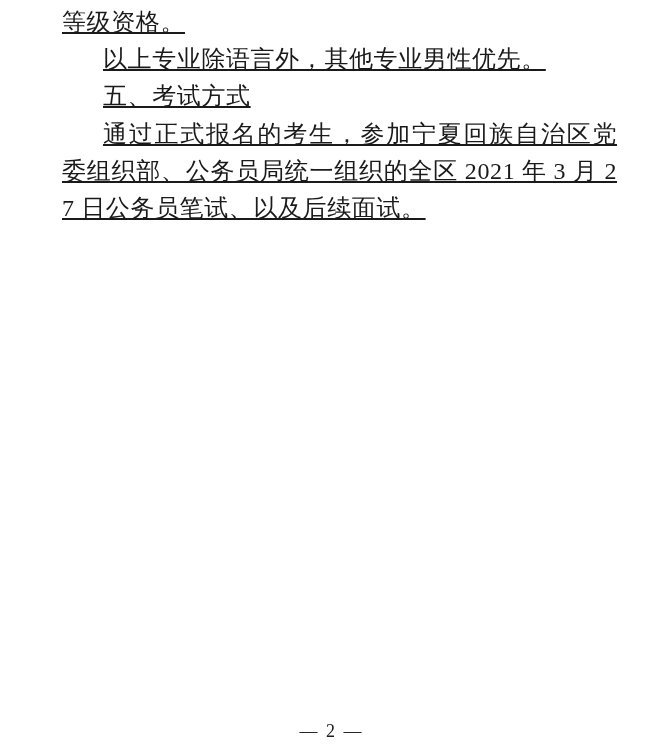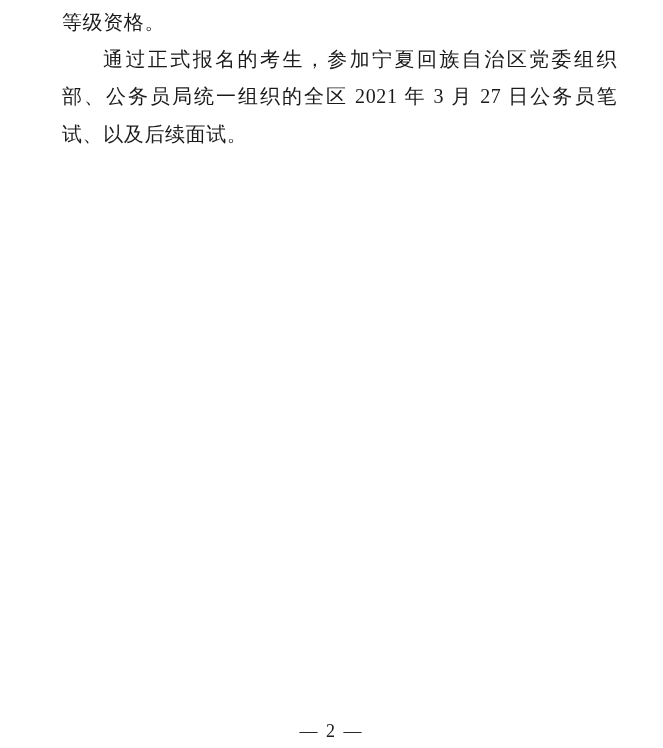--- a/index.html
+++ b/index.html
@@ -22,27 +22,28 @@
     width: 663px;
     height: 748px;
     box-sizing: border-box;
     padding: 0 46px 0 62px;
   }
   .body-text {
     padding-top: 4px;
   }
   p.para {
     margin: 0;
-    font-size: 20px;
+    font-size: 24px;
     line-height: 37.2px;
     text-align: justify;
     text-justify: inter-ideograph;
     letter-spacing: 0.6px;
     text-indent: 0;
     word-break: break-all;
+    text-decoration: underline;
   }
   p.indent {
     text-indent: 41px;
   }
   .footer {
     position: absolute;
     left: 0;
     right: 0;
     bottom: 6px;
     text-align: center;
@@ -50,16 +51,18 @@
     letter-spacing: 2px;
     color: #1a1a1a;
   }
 </style>
 </head>
 <body>
 
 <div class="page">
   <div class="body-text">
     <p class="para">等级资格。</p>
+    <p class="para indent">以上专业除语言外，其他专业男性优先。</p>
+    <p class="para indent">五、考试方式</p>
     <p class="para indent">通过正式报名的考生，参加宁夏回族自治区党委组织部、公务员局统一组织的全区 2021 年 3 月 27 日公务员笔试、以及后续面试。</p>
   </div>
   <div class="footer">— 2 —</div>
 </div>
 
 </body></html>

